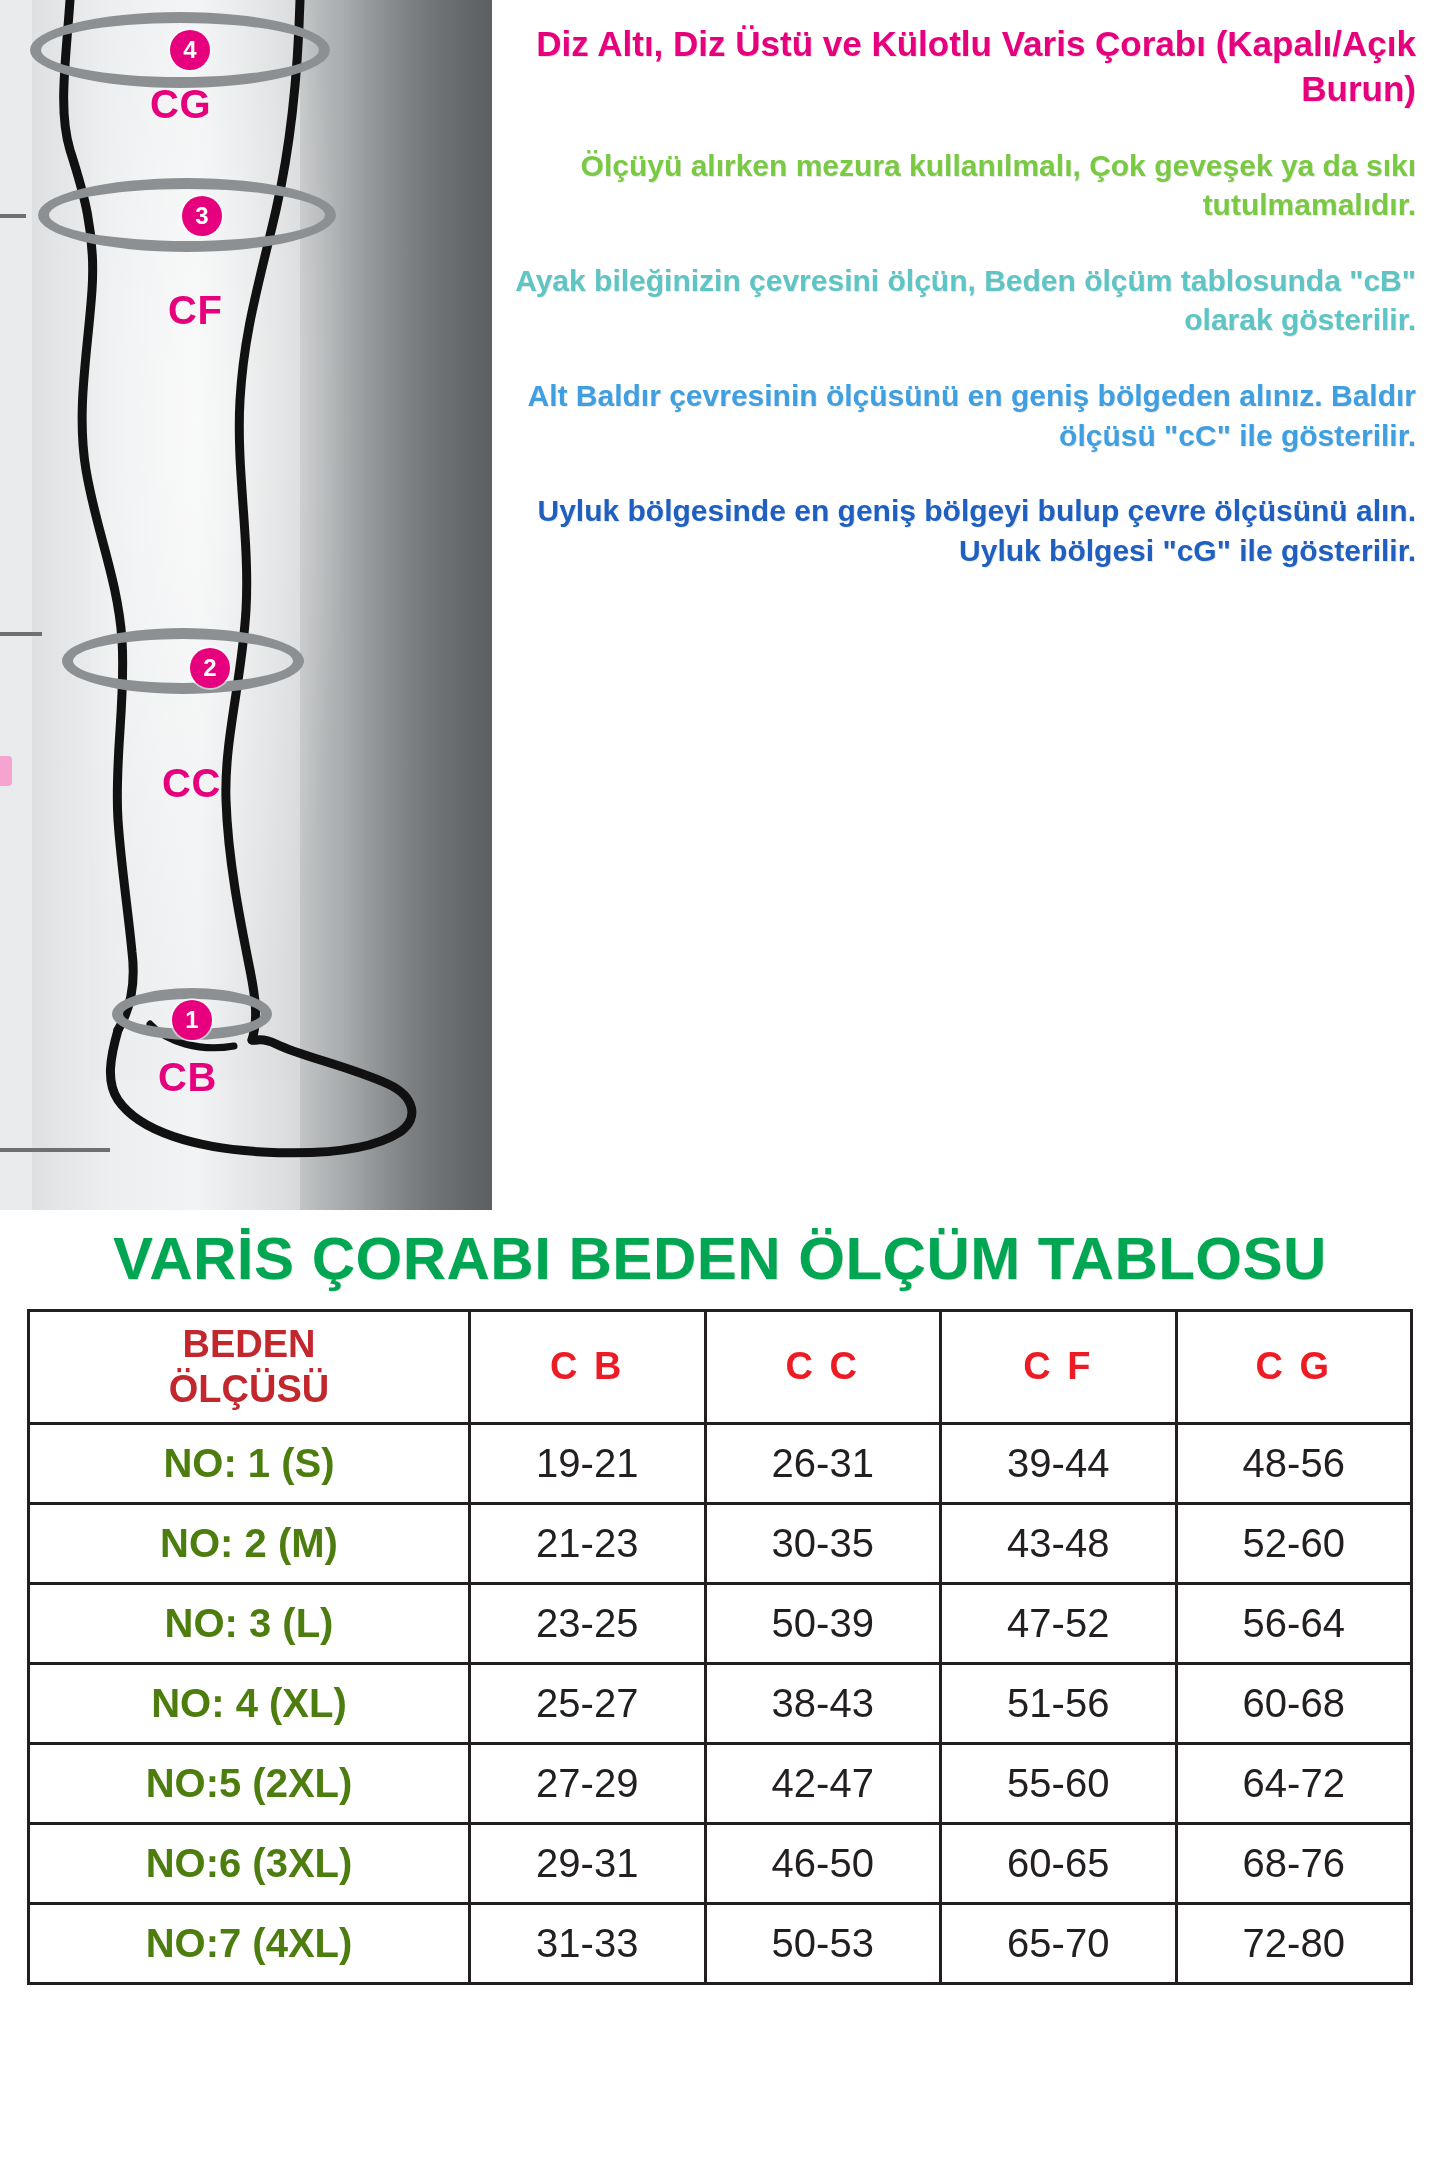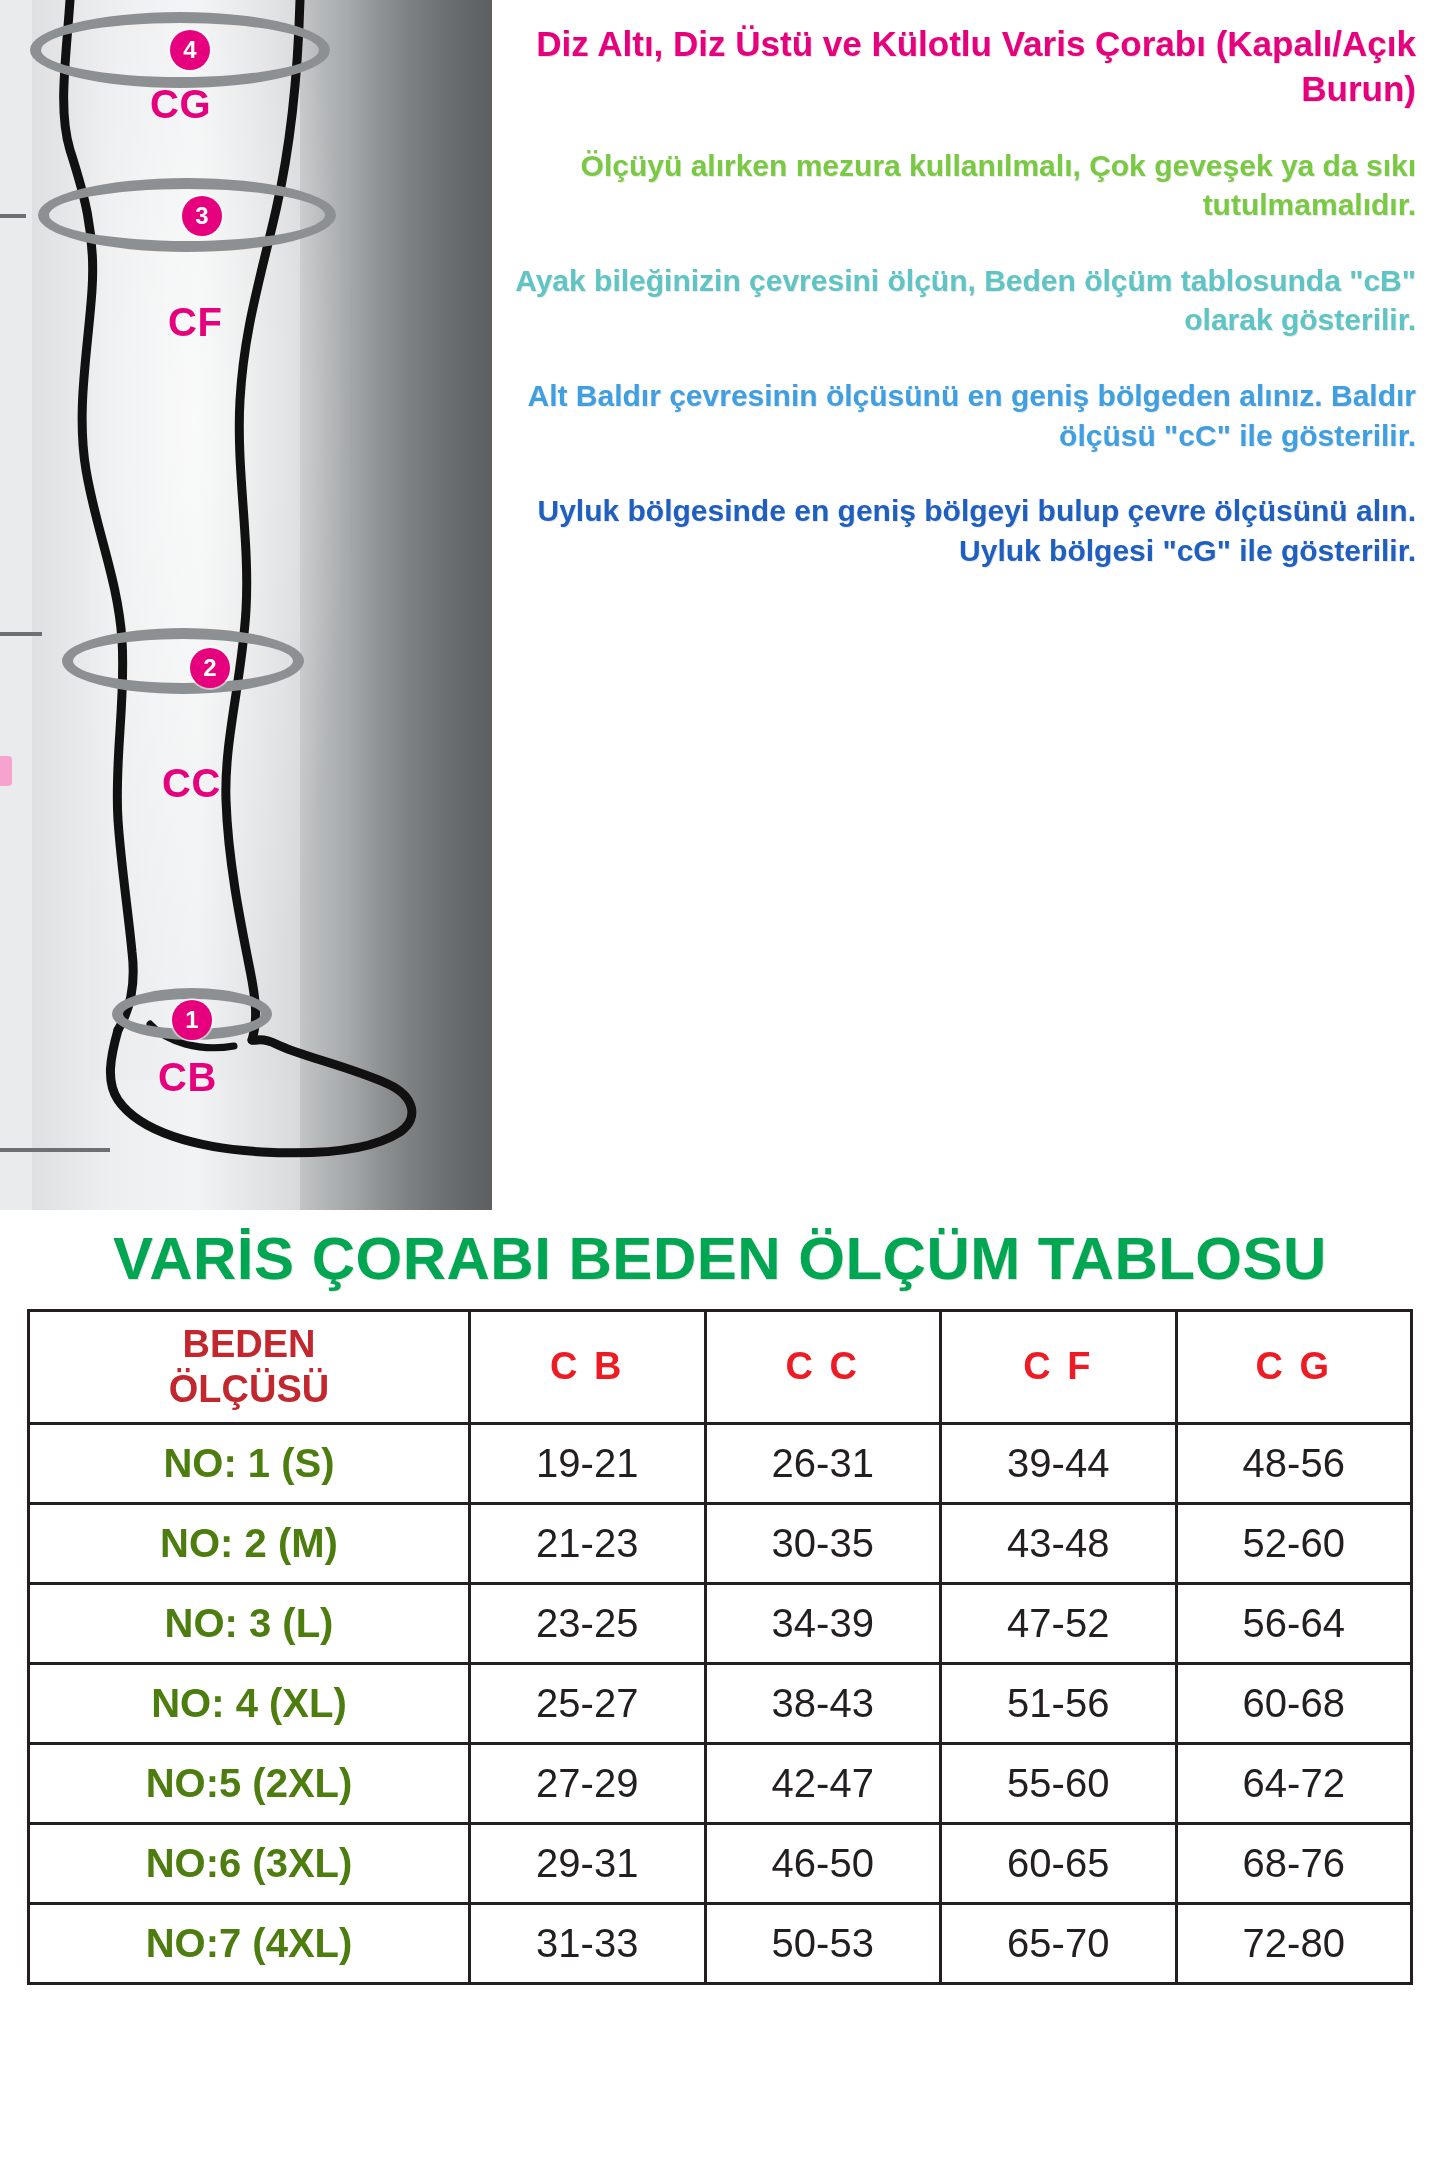--- a/index.html
+++ b/index.html
@@ -100,21 +100,21 @@
 
   .ring-label {
     position: absolute;
     color: #e6007e;
     font-size: 40px;
     font-weight: bold;
     letter-spacing: 0.5px;
     text-shadow: 0 1px 1px rgba(255,255,255,0.6);
   }
   .ring-label.l-cg { left: 150px; top: 82px; }
-  .ring-label.l-cf { left: 168px; top: 300px; }
+  .ring-label.l-cf { left: 168px; top: 288px; }
   .ring-label.l-cc { left: 162px; top: 737px; margin-top: 24px; }
   .ring-label.l-cb { left: 158px; top: 1055px; }
 
   .tick {
     position: absolute;
     height: 4px;
     background: #6d7072;
   }
   .tick.t1 { left: 0px; top: 214px;  width: 26px; }
   .tick.t2 { left: 0px; top: 632px;  width: 42px; }
@@ -291,21 +291,21 @@
       <tr>
         <td class="sizename">NO: 2 (M)</td>
         <td class="val">21-23</td>
         <td class="val">30-35</td>
         <td class="val">43-48</td>
         <td class="val">52-60</td>
       </tr>
       <tr>
         <td class="sizename">NO: 3 (L)</td>
         <td class="val">23-25</td>
-        <td class="val">34-39</td>
+        <td class="val">50-39</td>
         <td class="val">47-52</td>
         <td class="val">56-64</td>
       </tr>
       <tr>
         <td class="sizename">NO: 4 (XL)</td>
         <td class="val">25-27</td>
         <td class="val">38-43</td>
         <td class="val">51-56</td>
         <td class="val">60-68</td>
       </tr>

